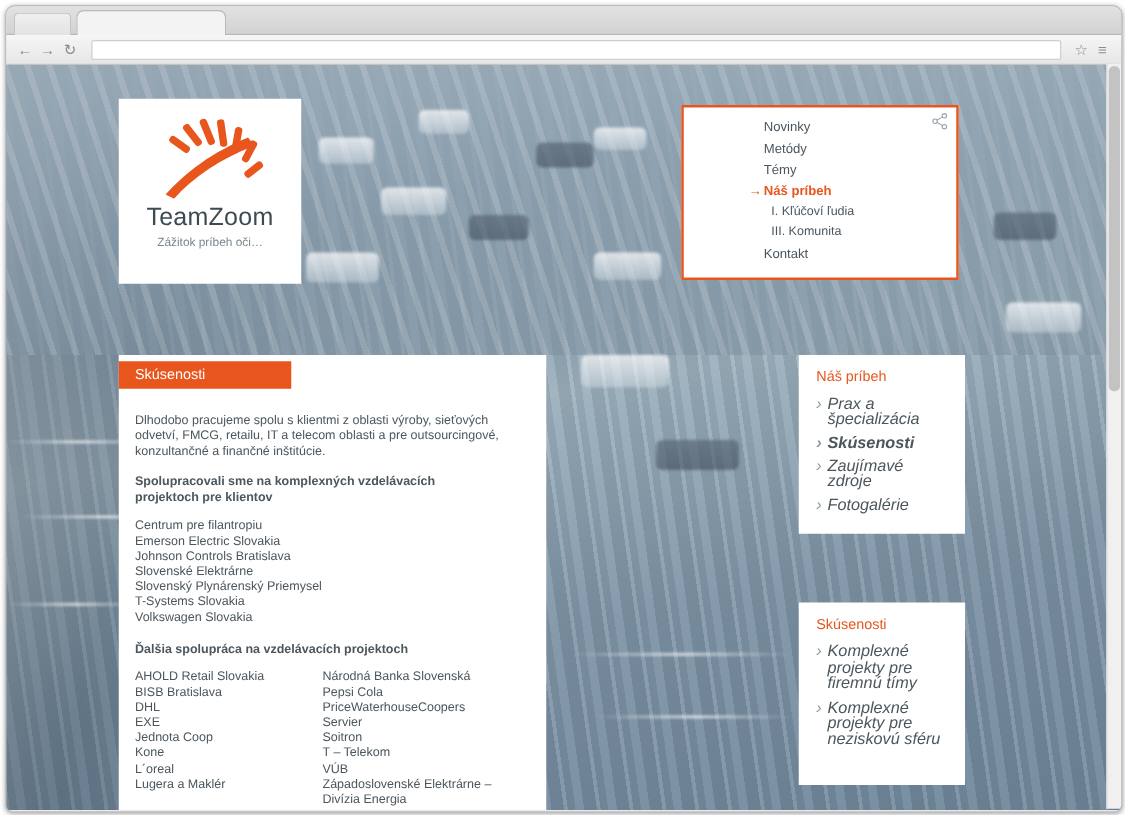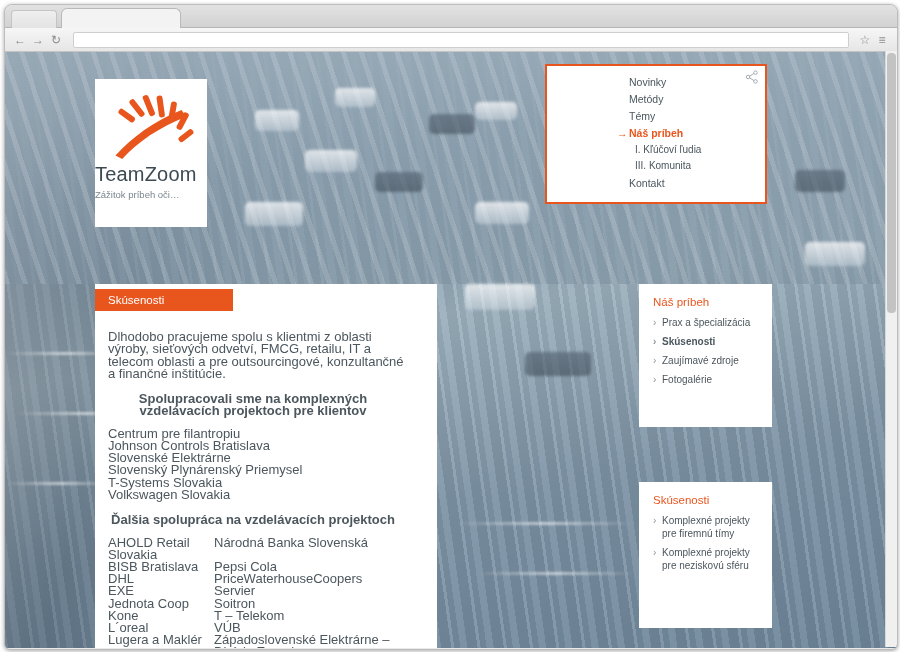--- a/index.html
+++ b/index.html
@@ -153,24 +153,24 @@
     height: 3px;
     background: linear-gradient(90deg, rgba(255,255,255,0.0), rgba(255,255,255,0.55), rgba(255,255,255,0.0));
     filter: blur(1px);
   }
 
   
   .logo-card {
     position: absolute;
     left: 90px;
     top: 27px;
-    width: 112px;
+    width: 146px;
     height: 148px;
     background: #ffffff;
-    text-align: left;
+    text-align: center;
   }
   .logo-mark {
     position: relative;
     width: 86px;
     height: 66px;
     margin: 14px auto 4px auto;
   }
   .logo-title {
     font-size: 20px;
     color: #3d4a52;
@@ -180,27 +180,27 @@
   .logo-sub {
     font-size: 9.5px;
     color: #7b868d;
     margin-top: 3px;
   }
 
   
   .nav-card {
     position: absolute;
     left: 540px;
-    top: 12px;
+    top: 32px;
     width: 222px;
     height: 140px;
     background: #ffffff;
     border: 2px solid #e8561e;
     box-sizing: border-box;
-    padding: 8px 0 0 18px;
+    padding: 8px 0 0 0;
   }
   .nav-item {
     position: relative;
     font-size: 10.5px;
     color: #4a565e;
     padding: 2.4px 0 2.4px 64px;
     line-height: 12px;
     cursor: pointer;
   }
   .nav-item.active {
@@ -250,74 +250,75 @@
     padding-left: 13px;
     box-sizing: border-box;
   }
   .content-body {
     position: absolute;
     left: 0;
     top: 38px;
     right: 0;
     bottom: 0;
     padding: 9px 16px 8px 13px;
-    font-size: 13px;
+    font-size: 10px;
     color: #4b565d;
     line-height: 12.4px;
     box-sizing: border-box;
   }
   .para {
     margin: 0 0 12px 0;
     width: 300px;
   }
   .bold-head {
     font-weight: bold;
     margin: 0 0 10px 0;
     width: 290px;
     line-height: 12.6px;
-    text-align: center;
   }
   .simple-list {
     margin: 0 0 13px 0;
   }
   .simple-list div {
     line-height: 12.2px;
   }
   .two-col {
     margin: 0 0 14px 0;
   }
   .two-col-row {
     display: flex;
     line-height: 12.2px;
+    gap: 44px;
   }
   .two-col-row .c1 { width: 106px; }
   .two-col-row .c2 { flex: 1; }
 
   
   .side-card {
     position: absolute;
     background: #ffffff;
     padding: 12px 14px 14px 14px;
     box-sizing: border-box;
   }
   .side-card.a { left: 634px; top: 232px; width: 133px; height: 143px; }
   .side-card.b { left: 634px; top: 430px; width: 133px; height: 146px; }
   .side-title {
     font-size: 11.5px;
     color: #e8561e;
     margin: 0 0 9px 0;
   }
   .side-link {
     position: relative;
-    font-size: 10px;
+    font-size: 13px;
     color: #4b565d;
     padding-left: 9px;
     line-height: 12px;
     margin-bottom: 7px;
     cursor: pointer;
+    font-style: italic;
   }
   .side-link::before {
     content: "\203A";
     position: absolute;
     left: 0;
     color: #8d979e;
   }
   .side-link.active {
     font-weight: bold;
   }
@@ -427,20 +428,21 @@
         <div class="nav-item">Kontakt</div>
       </div>
 
       <div class="content-card">
         <div class="content-head">Skúsenosti</div>
         <div class="content-body">
           <p class="para">Dlhodobo pracujeme spolu s klientmi z oblasti výroby, sieťových odvetví, FMCG, retailu, IT a telecom oblasti a pre outsourcingové, konzultančné a finančné inštitúcie.</p>
           <p class="bold-head">Spolupracovali sme na komplexných vzdelávacích projektoch pre klientov</p>
           <div class="simple-list">
             <div>Centrum pre filantropiu</div>
+            <div>Emerson Electric Slovakia</div>
             <div>Johnson Controls Bratislava</div>
             <div>Slovenské Elektrárne</div>
             <div>Slovenský Plynárenský Priemysel</div>
             <div>T-Systems Slovakia</div>
             <div>Volkswagen Slovakia</div>
           </div>
           <p class="bold-head">Ďalšia spolupráca na vzdelávacích projektoch</p>
           <div class="two-col">
             <div class="two-col-row">
               <div class="c1">AHOLD Retail Slovakia</div>

